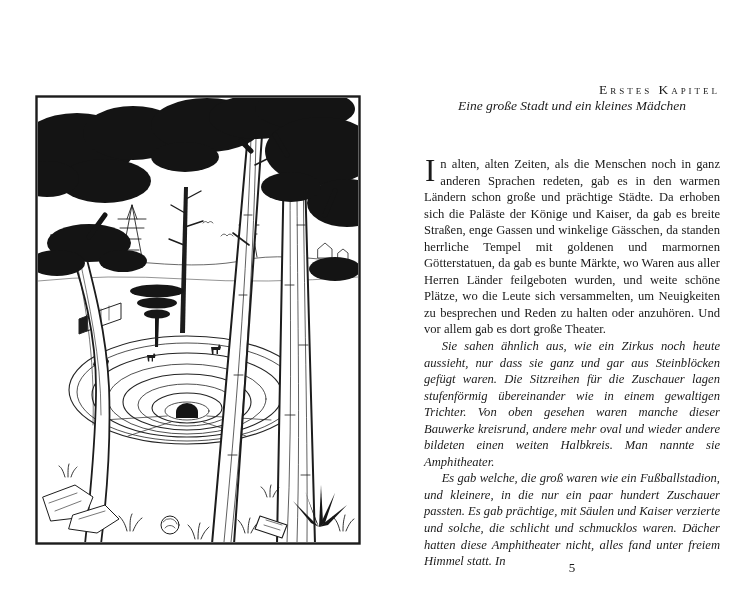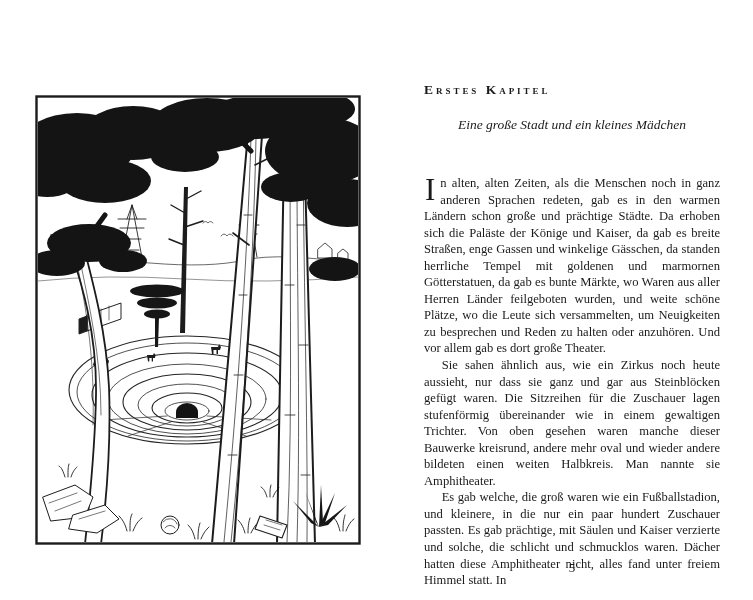--- a/index.html
+++ b/index.html
@@ -14,41 +14,40 @@
 
   .illustration-frame {
     position:absolute; left:35px; top:95px; width:326px; height:450px;
   }
   .illustration-frame svg { display:block; width:100%; height:100%; }
 
   .text-col {
     position:absolute; left:424px; top:82px; width:296px;
   }
   .chapter-heading {
-    text-align:left;
+    text-align:right;
     font-variant:small-caps;
     letter-spacing:0.22em;
     font-size:13.5px;
-    font-weight:bold;
+    font-weight:normal;
   }
   .chapter-subtitle {
     text-align:center;
     font-style:italic;
     font-size:13.5px;
-    margin-top:19px;
   }
   .body-text {
     margin-top:42px;
     font-size:12.6px;
     line-height:16.55px;
     text-align:justify;
     hyphens:auto; -webkit-hyphens:auto;
   }
   .body-text p { text-align:justify; }
-  .body-text p + p { text-indent:1.4em; }
+  .body-text p + p { text-indent:1.4em;font-style:italic; }
   .drop-cap {
     float:left;
     font-size:31px;
     line-height:26px;
     padding:2px 5px 0 1px;
   }
   .page-number {
     position:absolute; left:424px; top:560px; width:296px;
     text-align:center; font-size:13px;
   }

